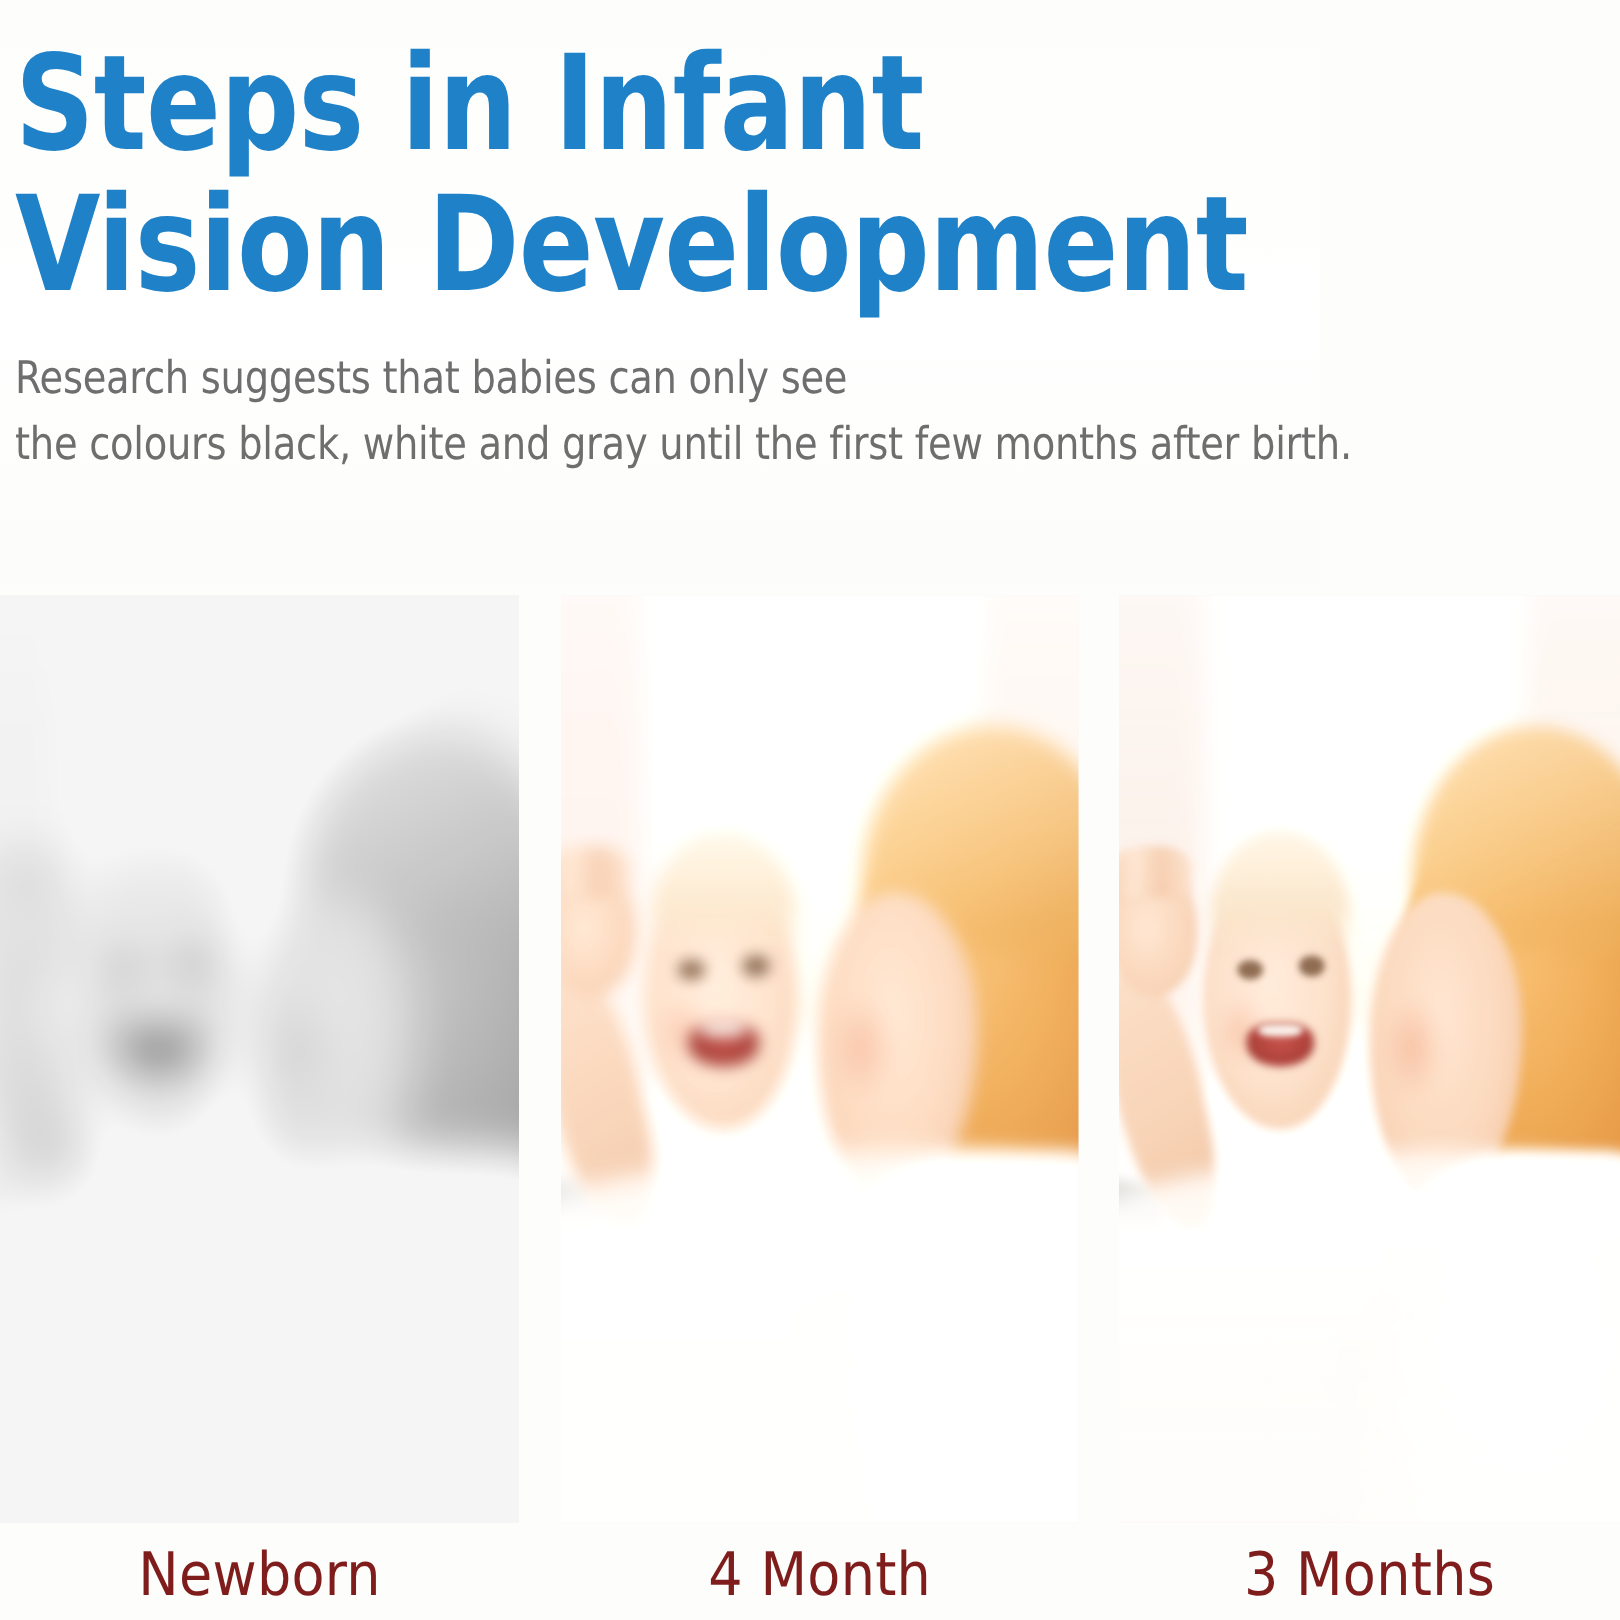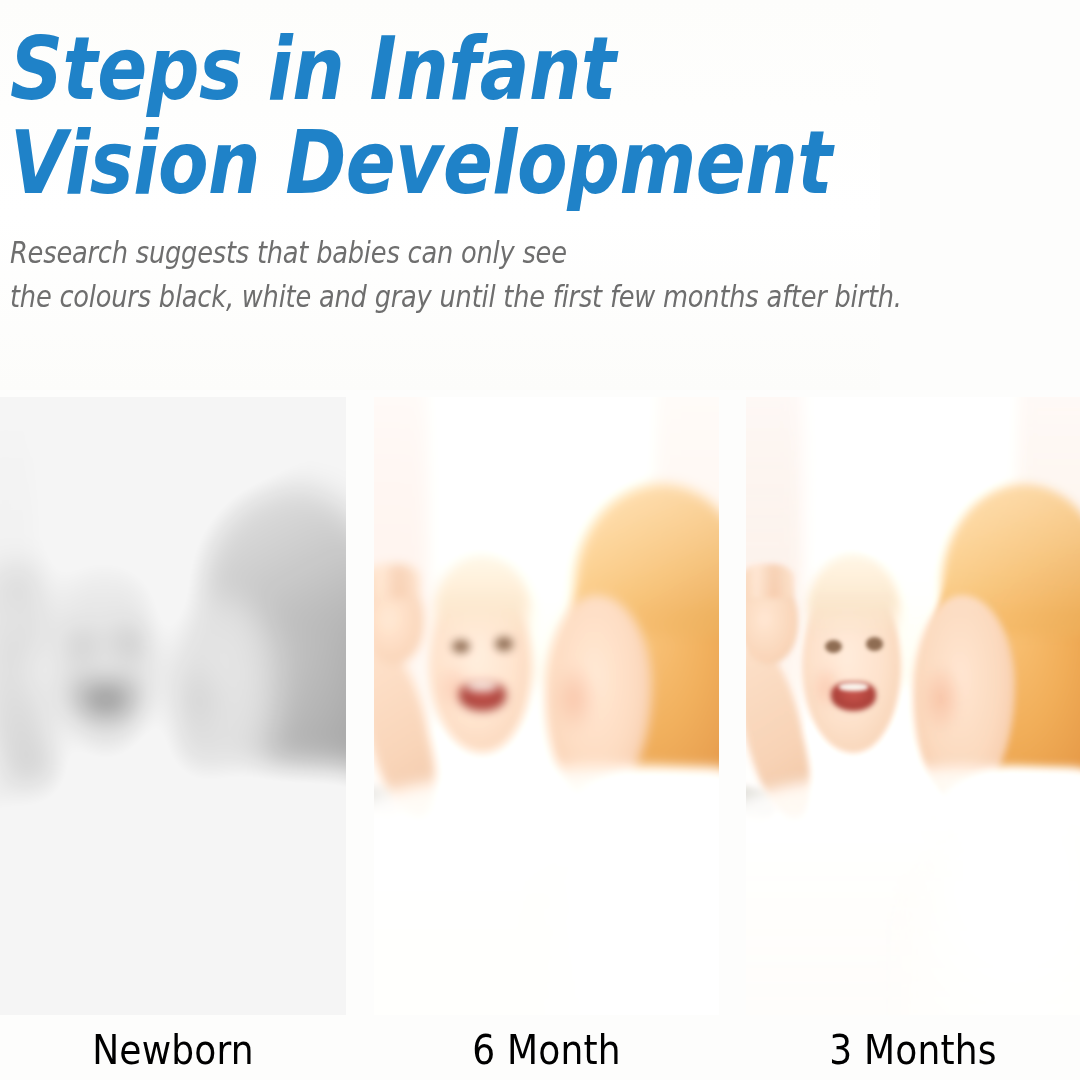--- a/index.html
+++ b/index.html
@@ -20,21 +20,20 @@
   }
 
   
   .header {
     position: absolute;
     left: 0;
     top: 0;
     width: 880px;
     height: 390px;
     background: linear-gradient(180deg, #fdfdfb 0%, #ffffff 55%, #fcfcfa 100%);
-    font-style: italic;
   }
 
   .title-block {
     position: absolute;
     left: 10px;
     top: 22px;
     width: 1060px;
   }
 
   .title-line {
@@ -319,21 +318,21 @@
     width: 1080px;
     height: 65px;
   }
   .caption {
     position: absolute;
     top: 12px;
     text-align: center;
     font-family: "Liberation Sans Narrow", "DejaVu Sans Condensed", "Liberation Sans", sans-serif;
     font-size: 40px;
     line-height: 46px;
-    color: #000000;
+    color: #7f1d1d;
     letter-spacing: 0.2px;
     white-space: nowrap;
   }
   .caption-1 { left: 0px;   width: 346px; }
   .caption-2 { left: 374px; width: 345px; }
   .caption-3 { left: 746px; width: 334px; }
 </style>
 </head>
 <body>
 
@@ -463,17 +462,17 @@
         <div class="s-layer bedding-2"></div>
         <div class="s-layer glow-top"></div>
         <div class="s-layer glow-bottom"></div>
       </div>
     </div>
 
   </div>
 
   <div class="captions">
     <div class="caption caption-1">Newborn</div>
-    <div class="caption caption-2">6 Month</div>
+    <div class="caption caption-2">4 Month</div>
     <div class="caption caption-3">3 Months</div>
   </div>
 
 </div>
 
 </body></html>

